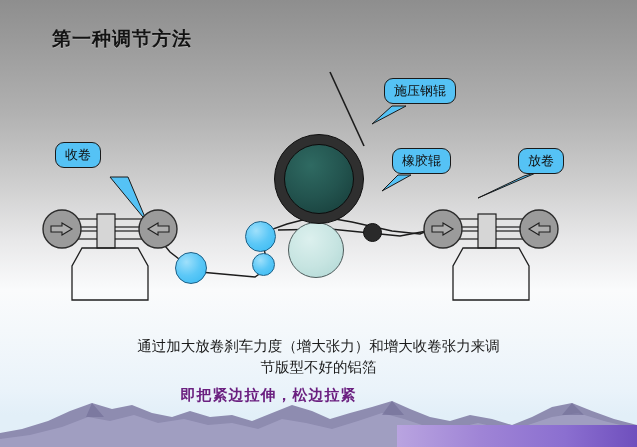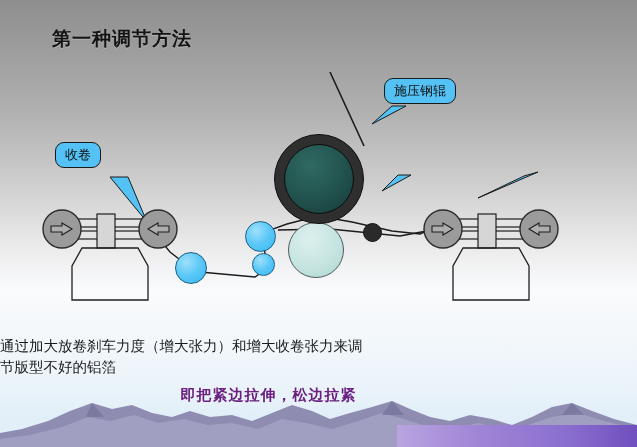--- a/index.html
+++ b/index.html
@@ -120,20 +120,21 @@
     width: 637px; height: 447px;
     pointer-events: none;
   }
 
   
   .caption-main {
     position: absolute;
     left: 0;
     top: 336px;
     width: 637px;
+    text-align: center;
     font-size: 14.5px;
     color: #1a1a1a;
     line-height: 1.45;
     z-index: 14;
   }
   .caption-accent {
     position: absolute;
     left: 0;
     top: 386px;
     width: 537px;
@@ -210,21 +211,27 @@
   <div class="dark-dot" style="left:363px; top:223px; width:17px; height:17px;"></div>
 
   <div class="callout" style="left:384px; top:78px;">
     <span>施压钢辊</span>
   </div>
 
   <div class="callout" style="left:55px; top:142px;">
     <span>收卷</span>
   </div>
 
-
+  <div class="callout" style="left:392px; top:148px;">
+    <span>橡胶辊</span>
+  </div>
+
+  <div class="callout" style="left:518px; top:148px;">
+    <span>放卷</span>
+  </div>
 
   <div class="caption-main">
     <div>通过加大放卷刹车力度（增大张力）和增大收卷张力来调</div>
     <div>节版型不好的铝箔</div>
   </div>
   <div class="caption-accent">即把紧边拉伸，松边拉紧</div>
 
   <div class="bottom-deco">
     <svg width="637" height="52" viewBox="0 0 637 52">
       <path d="M 0 52 L 0 38 L 22 34 L 48 26 L 70 16 L 92 8 L 112 14 L 132 10 L 152 18

